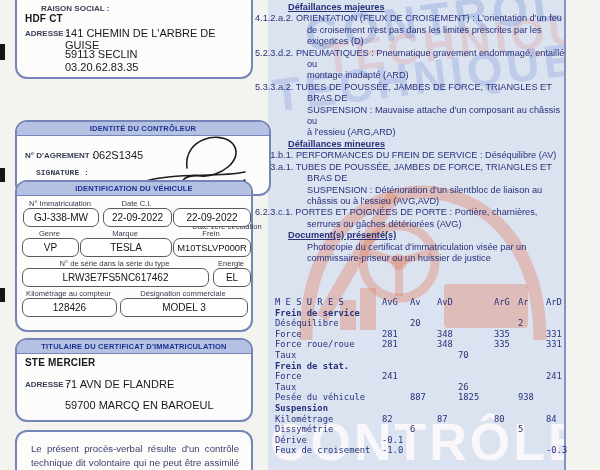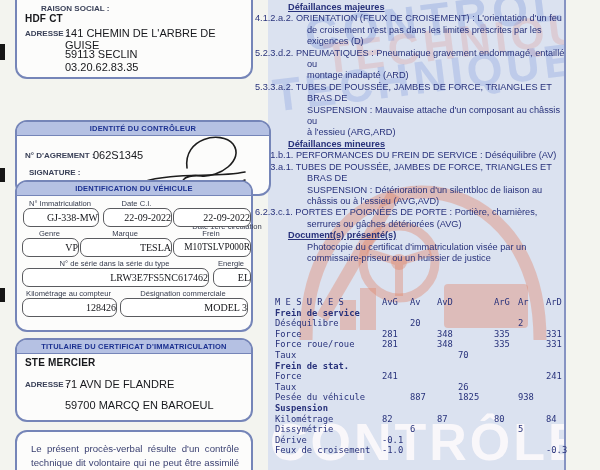--- a/index.html
+++ b/index.html
@@ -6,22 +6,22 @@
   #page{position:relative;width:600px;height:470px;background:#f3f4ef;overflow:hidden;
         font-family:"Liberation Sans",sans-serif;}
   
   .box{position:absolute;background:#fcfcfb;border:2px solid #7585b8;border-radius:12px;box-sizing:border-box;}
   .box-header{height:13px;background:#b5c1e3;border-bottom:1.5px solid #7585b8;border-radius:9px 9px 0 0;
               text-align:center;font-size:7.5px;font-weight:bold;color:#1b3090;line-height:13px;letter-spacing:.2px;}
   .lbl{position:absolute;font-size:8px;font-weight:bold;color:#3a4158;}
   .val{position:absolute;font-size:11px;color:#17181c;}
   .val-lg{position:absolute;font-size:10px;color:#17181c;font-weight:bold;letter-spacing:.2px;}
   .flabel{position:absolute;font-size:7.6px;color:#363c4e;text-align:center;white-space:nowrap;}
-  .field{position:absolute;border:1.5px solid #595a5e;border-radius:7px;background:#fff;text-align:right;
-         font-size:10px;color:#141519;line-height:15px;height:15px;box-sizing:content-box;padding:1px 0;font-family:Liberation Serif, serif;}
+  .field{position:absolute;border:1.5px solid #595a5e;border-radius:7px;background:#fff;text-align:center;
+         font-size:10px;color:#141519;line-height:15px;height:15px;box-sizing:content-box;padding:1px 0;}
   .scan-mark{position:absolute;left:0;width:5px;background:#151515;}
   
   #panel{position:absolute;left:268px;top:0;width:298px;height:470px;background:#dbe2f0;
          border-right:2px solid #8693c2;overflow:hidden;box-sizing:border-box;}
   .wm{position:absolute;font-weight:800;white-space:nowrap;pointer-events:none;}
   .wm-top1{left:36px;top:-10px;font-size:46px;letter-spacing:5px;transform:rotate(-7deg);color:rgba(110,140,215,.30);}
   .wm-top2{left:4px;top:50px;font-size:46px;letter-spacing:4px;transform:rotate(-7deg);color:rgba(110,140,215,.26);}
   .wm-red{left:55px;top:16px;font-size:44px;letter-spacing:4px;transform:rotate(-7deg);color:rgba(225,95,75,.16);}
   .wm-bottom{left:2px;top:412px;font-size:52px;letter-spacing:3px;color:rgba(252,249,251,.92);}
   #stamp{position:absolute;left:28px;top:178px;pointer-events:none;}
@@ -189,21 +189,21 @@
     <div class="lbl" style="left:8px;top:41px;">ADRESSE :</div>
     <div class="val" style="left:48px;top:39px;">141 CHEMIN DE L'ARBRE DE GUISE</div>
     <div class="val" style="left:48px;top:60px;">59113 SECLIN</div>
     <div class="val" style="left:48px;top:73px;">03.20.62.83.35</div>
   </div>
 
   <div class="box" style="left:15px;top:96px;width:256px;height:76px;margin-top:24px;">
     <div class="box-header">IDENTITÉ DU CONTRÔLEUR</div>
     <div class="lbl" style="left:8px;top:29px;">N° D'AGREMENT :</div>
     <div class="val" style="left:76px;top:27px;">062S1345</div>
-    <div class="lbl" style="left:12px;top:46px;">SIGNATURE :</div>
+    <div class="lbl" style="left:19px;top:46px;font-family:Liberation Mono, monospace;">SIGNATURE :</div>
     <svg style="position:absolute;left:118px;top:8px;" width="116" height="64" viewBox="0 0 116 64">
       <g stroke="#1d1d1d" stroke-width="1.6" fill="none" stroke-linecap="round">
         <path d="M52,38 C48,8 86,0 98,14 C110,30 84,48 66,46 C48,44 40,54 58,57 C78,60 98,50 110,56"></path>
         <path d="M8,52 C36,42 82,48 110,42"></path>
         <path d="M22,58 C52,50 92,58 110,50"></path>
       </g>
     </svg>
   </div>
 
   <div class="box" style="left:15px;top:180px;width:238px;height:152px;">

